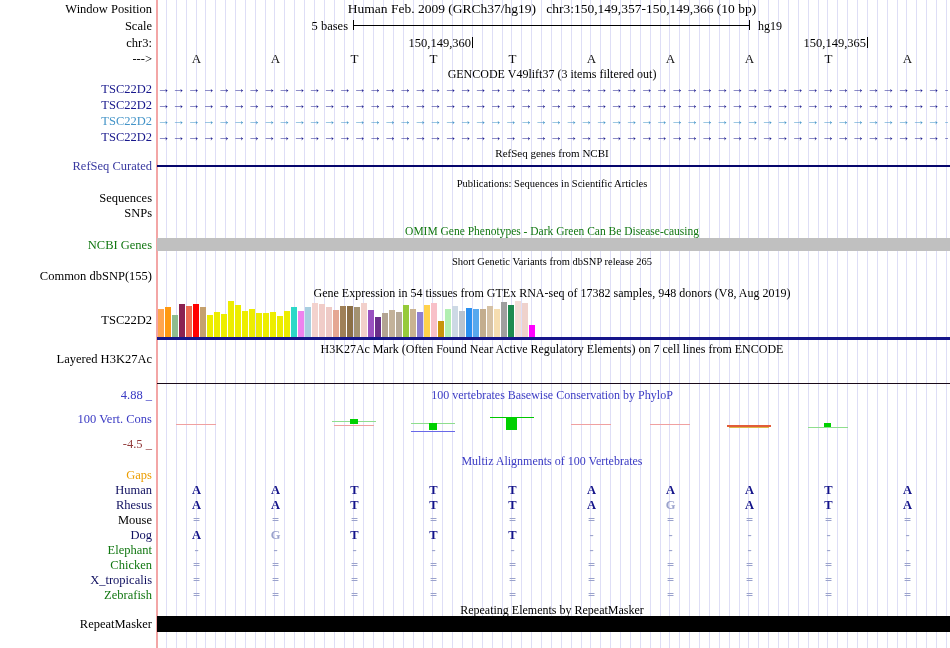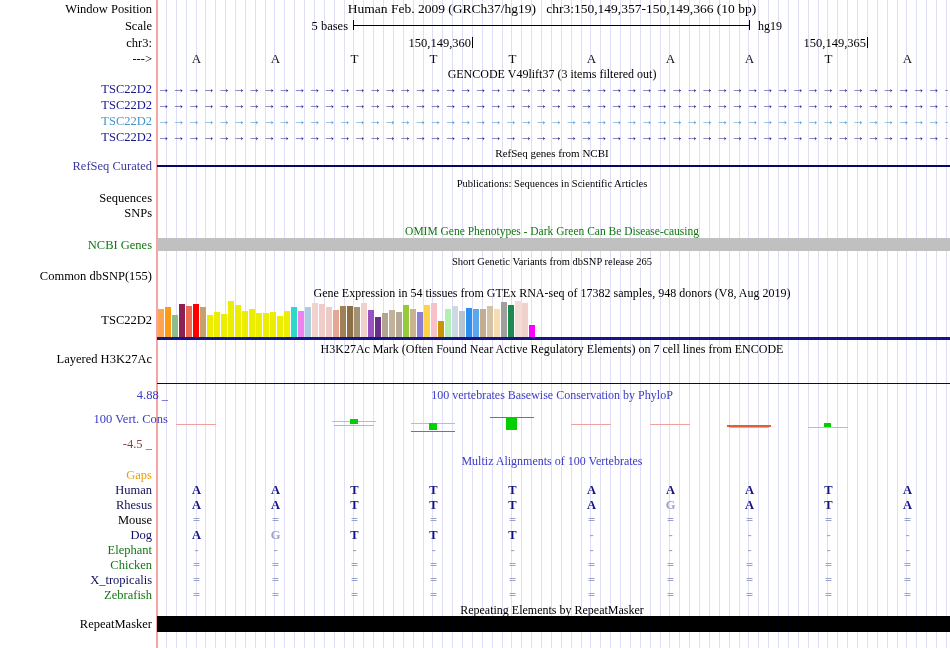--- a/index.html
+++ b/index.html
@@ -23,21 +23,21 @@
             border-left:1px solid #000;border-right:1px solid #000;
             background:linear-gradient(#000,#000) center/100% 1px no-repeat;}
   #gtex-bars{position:absolute;left:158px;top:300px;width:382px;height:37px;
              display:flex;align-items:flex-end;}
   .gbar{flex:0 0 6px;margin-right:1px;}
   .prect{position:absolute;}
   .m-row{position:absolute;left:0;width:950px;height:15px;}
   .m-lbl{position:absolute;left:0;width:152px;text-align:right;font-size:12.5px;line-height:15px;white-space:nowrap;}
   .m-cells{position:absolute;left:157px;width:790px;display:flex;
            font-size:12.5px;font-weight:600;line-height:15px;}
-  .blue{color:#3b3bc4;padding-left:16px;}
+  .blue{color:#3b3bc4;}
 </style>
 </head>
 <body>
 
 <div id="browser">
   <div class="gridlayer"></div>
   <div class="centerline"></div>
 
   <div class="lbl" style="top:2px">Window Position</div>
   <div class="ctitle" style="top:2px;font-size:13.5px">Human Feb. 2009 (GRCh37/hg19)   chr3:150,149,357-150,149,366 (10 bp)</div>

